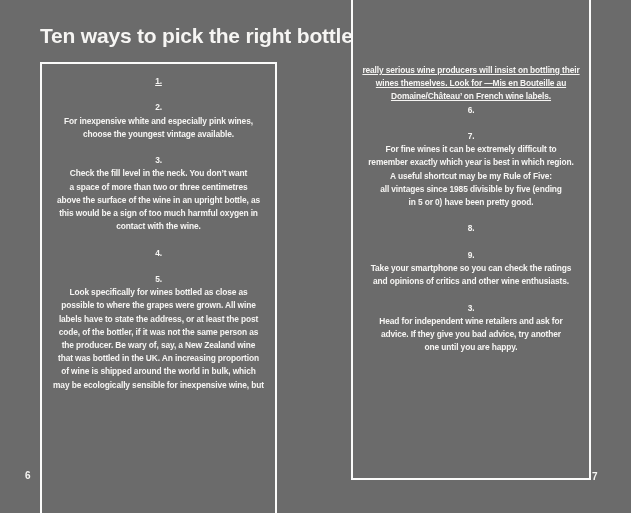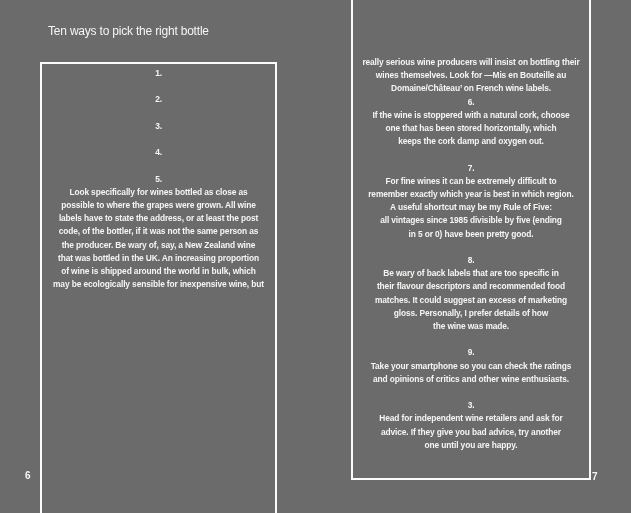--- a/index.html
+++ b/index.html
@@ -11,23 +11,23 @@
   body{
     width:631px;height:513px;
     background:var(--background);
     overflow:hidden;
     position:relative;
     font-family:"Liberation Sans",sans-serif;
     color:var(--text);
   }
   .title{
     position:absolute;
-    left:48px;top:24px;
-    font-size:12px;
-    font-weight:normal;
+    left:40px;top:24px;
+    font-size:21px;
+    font-weight:bold;
     letter-spacing:-0.2px;
     color:var(--text);
     white-space:nowrap;
   }
   .frame{
     position:absolute;
     box-sizing:border-box;
     border:2.5px solid var(--frame);
   }
   .frame-left{
@@ -46,21 +46,21 @@
   }
   .frame-left .frame-inner{padding-top:3px;}
   .frame-right .frame-inner{padding-top:66px;}
   .tip{
     font-size:8.4px;
     font-weight:bold;
     line-height:13.2px;
     letter-spacing:-0.12px;
     margin-top:13.2px; 
   }
-  .tip:first-child{margin-top:0;}
+  .tip:first-child{margin-top:8px;text-decoration:underline;}
   .tip.no-gap{margin-top:0;}
   .tip-lines{white-space:pre-line;}
   .folio{
     position:absolute;
     font-size:10px;
     font-weight:bold;
     color:var(--text);
   }
   .folio-left{left:25px;top:470px;}
   .folio-right{left:592px;top:471px;}
@@ -73,23 +73,30 @@
   <div>
     <div class="title">Ten ways to pick the right bottle</div>
 
     <div class="frame frame-left">
       <div class="frame-inner">
         <div class="tip">
           <div>1.</div>
         </div>
         <div class="tip">
           <div>2.</div>
+          <div class="tip-lines">For inexpensive white and especially pink wines,
+choose the youngest vintage available.</div>
         </div>
         <div class="tip">
           <div>3.</div>
+          <div class="tip-lines">Check the fill level in the neck. You don’t want
+a space of more than two or three centimetres
+above the surface of the wine in an upright bottle, as
+this would be a sign of too much harmful oxygen in
+contact with the wine.</div>
         </div>
         <div class="tip">
           <div>4.</div>
         </div>
         <div class="tip">
           <div>5.</div>
           <div class="tip-lines">Look specifically for wines bottled as close as
 possible to where the grapes were grown. All wine
 labels have to state the address, or at least the post
 code, of the bottler, if it was not the same person as
@@ -107,39 +114,31 @@
   <div>
     <div class="frame frame-right">
       <div class="frame-inner">
         <div class="tip">
           <div class="tip-lines">really serious wine producers will insist on bottling their
 wines themselves. Look for —Mis en Bouteille au
 Domaine/Château’ on French wine labels.</div>
         </div>
         <div class="tip no-gap">
           <div>6.</div>
-          <div class="tip-lines">If the wine is stoppered with a natural cork, choose
-one that has been stored horizontally, which
-keeps the cork damp and oxygen out.</div>
         </div>
         <div class="tip">
           <div>7.</div>
           <div class="tip-lines">For fine wines it can be extremely difficult to
 remember exactly which year is best in which region.
 A useful shortcut may be my Rule of Five:
 all vintages since 1985 divisible by five (ending
 in 5 or 0) have been pretty good.</div>
         </div>
         <div class="tip">
           <div>8.</div>
-          <div class="tip-lines">Be wary of back labels that are too specific in
-their flavour descriptors and recommended food
-matches. It could suggest an excess of marketing
-gloss. Personally, I prefer details of how
-the wine was made.</div>
         </div>
         <div class="tip">
           <div>9.</div>
           <div class="tip-lines">Take your smartphone so you can check the ratings
 and opinions of critics and other wine enthusiasts.</div>
         </div>
         <div class="tip">
           <div>3.</div>
           <div class="tip-lines">Head for independent wine retailers and ask for
 advice. If they give you bad advice, try another

